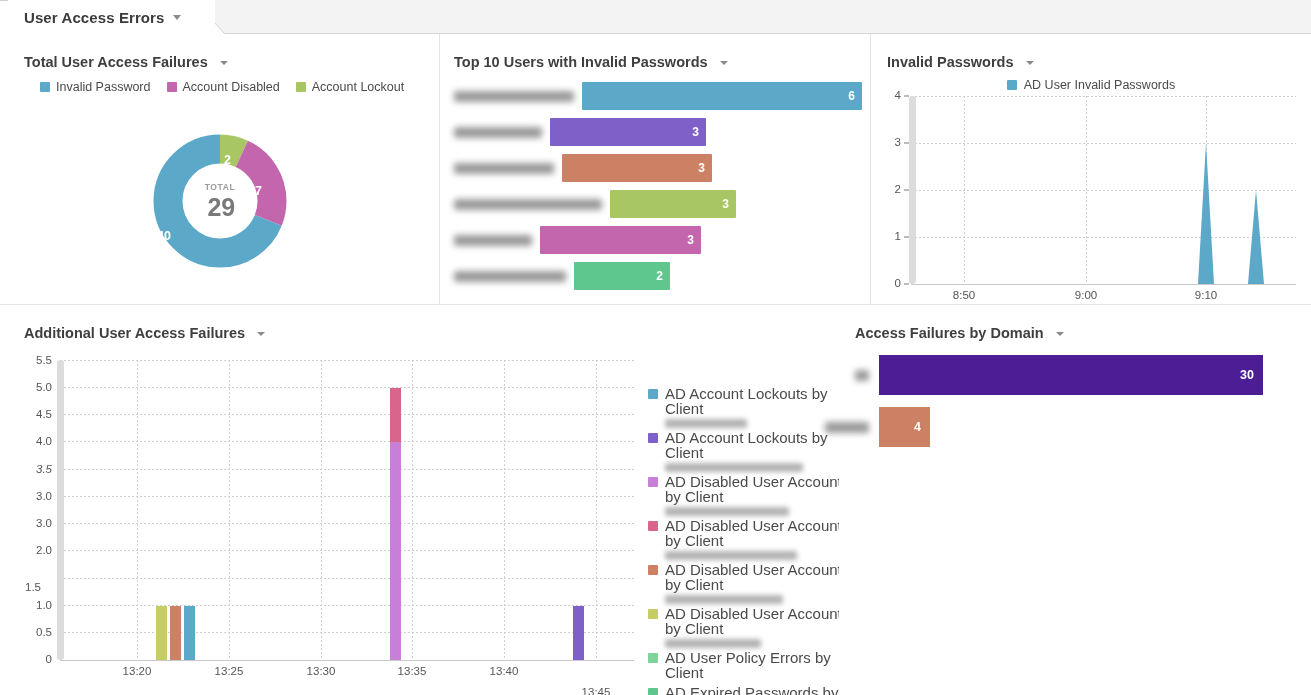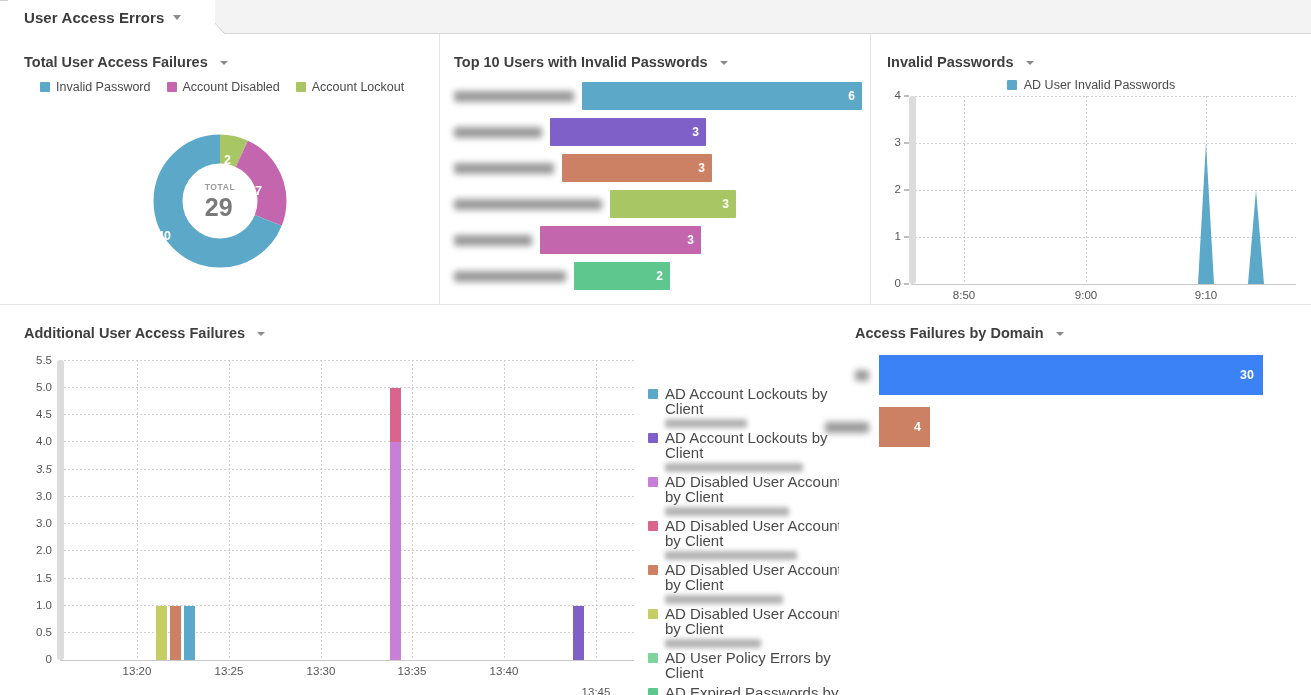--- a/index.html
+++ b/index.html
@@ -62,21 +62,21 @@
 
   
   #p-donut { left:0; top:0; width:439px; height:270px; }
   #p-donut .panel-title { position:absolute; left:24px; top:20px; }
   .legend-row { position:absolute; left:40px; top:46px; display:flex; gap:16px; }
   .legend-item { display:flex; align-items:center; gap:6px; font-size:12.5px; color:#4a4a4a; }
   .sw { width:10px; height:10px; border-radius:1px; display:inline-block; }
   .donut-wrap { position:absolute; left:145px; top:92px; width:150px; height:150px; }
   .donut-center {
     position:absolute; left:50%; top:50%; transform:translate(-50%,-50%);
-    text-align:left; line-height:1;
+    text-align:right; line-height:1;
   }
   .donut-center .tl { font-size:8.5px; color:#9b9b9b; letter-spacing:.6px; font-weight:bold; }
   .donut-center .tv { font-size:25px; color:#7a7a7a; font-weight:bold; margin-top:3px; }
   .slice-label { position:absolute; font-size:12.5px; font-weight:bold; color:#fff; }
 
   
   #p-top10 { left:440px; top:0; width:430px; height:270px; }
   #p-top10 .panel-title { position:absolute; left:14px; top:20px; }
   .hbar-rows { position:absolute; left:14px; top:44px; width:408px; }
   .hbar-row { display:flex; align-items:center; height:36px; }
@@ -308,21 +308,21 @@
       <div class="plot" style="left:0; top:0; width:870px; height:390px;">
 
         <div class="ytick" style="left:14px; top:49px; width:38px;">5.5</div>
         <div class="ytick" style="left:14px; top:76px; width:38px;">5.0</div>
         <div class="ytick" style="left:14px; top:103px; width:38px;">4.5</div>
         <div class="ytick" style="left:14px; top:130px; width:38px;">4.0</div>
         <div class="ytick" style="left:14px; top:158px; width:38px;font-style:italic;">3.5</div>
         <div class="ytick" style="left:14px; top:185px; width:38px;">3.0</div>
         <div class="ytick" style="left:14px; top:212px; width:38px;">3.0</div>
         <div class="ytick" style="left:14px; top:239px; width:38px;">2.0</div>
-        <div class="ytick" style="left:14px; top:267px; width:38px;">1.5</div>
+        <div class="ytick" style="left:14px; top:276px; width:38px;text-align:center;">1.5</div>
         <div class="ytick" style="left:14px; top:294px; width:38px;">1.0</div>
         <div class="ytick" style="left:14px; top:321px; width:38px;">0.5</div>
         <div class="ytick" style="left:14px; top:348px; width:38px;">0</div>
 
         <div class="gridline-h" style="left:60px; top:55px;  width:574px;"></div>
         <div class="gridline-h" style="left:60px; top:82px;  width:574px;"></div>
         <div class="gridline-h" style="left:60px; top:109px; width:574px;"></div>
         <div class="gridline-h" style="left:60px; top:136px; width:574px;"></div>
         <div class="gridline-h" style="left:60px; top:164px; width:574px;"></div>
         <div class="gridline-h" style="left:60px; top:191px; width:574px;"></div>
@@ -419,21 +419,21 @@
 
     <div class="panel" id="p-domain">
       <div class="panel-title">
         <span>Access Failures by Domain</span>
         <span class="caret small"></span>
       </div>
       <div class="dom-rows">
         <div class="dom-row">
           <div class="dom-name" style="width:14px;background:#9a9a9a;"></div>
           <div class="dom-track">
-            <div class="dom-bar" style="width:100%;background:#3b82f6">
+            <div class="dom-bar" style="width:100%;background:#4c1d95">
               <span>30</span>
             </div>
           </div>
         </div>
         <div class="dom-row">
           <div class="dom-name" style="width:44px;background:#9a9a9a;margin-left:-30px;margin-right:10px;"></div>
           <div class="dom-track">
             <div class="dom-bar" style="width:13.3%;background:#cd8164">
               <span>4</span>
             </div>

